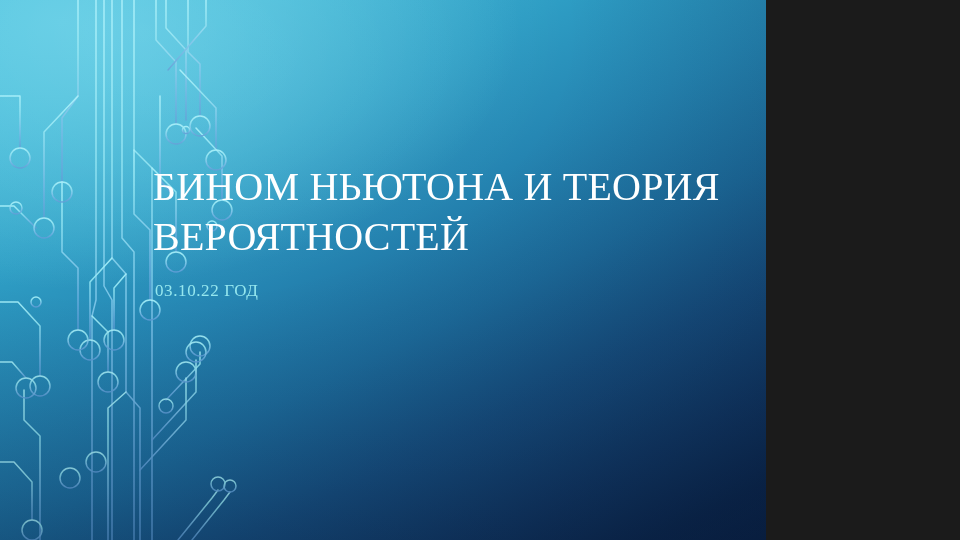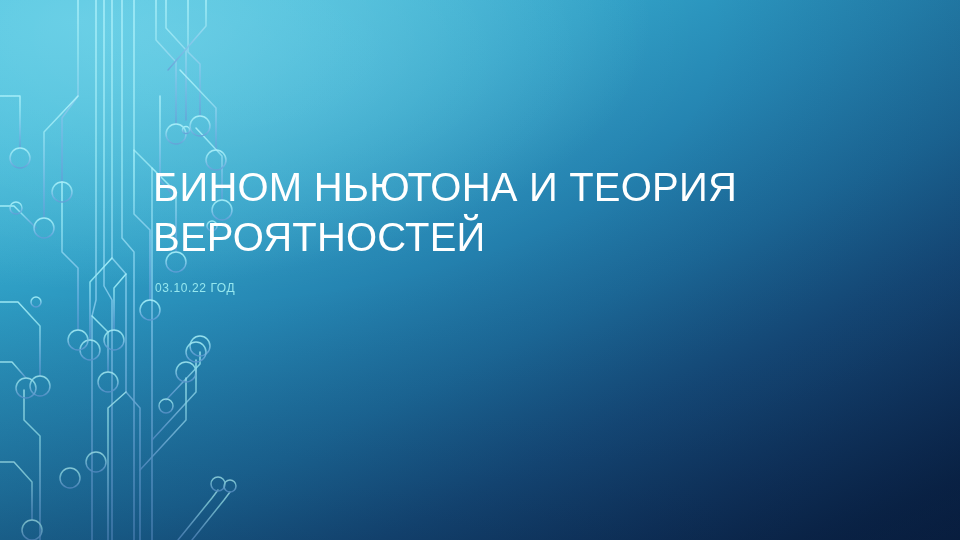--- a/index.html
+++ b/index.html
@@ -2,24 +2,24 @@
 <html><head>
 <meta charset="utf-8">
 <style>
   html, body {
     margin: 0;
     padding: 0;
     background: #1b1b1b;
   }
   #slide {
     position: relative;
-    width: 960px;
+    width: 766px;
     height: 540px;
     overflow: hidden;
-    font-family: Liberation Sans, sans-serif;
+    font-family: Liberation Serif, serif;
     background:
       radial-gradient(115% 95% at 8% 4%, #5ccbe4 0%, rgba(92,203,228,0) 52%),
       linear-gradient(154deg,
         #44bcd9 0%,
         #3cb2d2 14%,
         #2e9dc4 30%,
         #2585b2 45%,
         #1d6c9c 59%,
         #174f80 72%,
         #123a67 84%,
@@ -73,21 +73,21 @@
     font-size: 40px;
     font-weight: 400;
     line-height: 1.26;
     letter-spacing: 0.2px;
     color: #ffffff;
     text-transform: uppercase;
     white-space: pre-line;
   }
   #subtitle {
     margin: 18px 0 0 2px;
-    font-size: 12px;
+    font-size: 17px;
     font-weight: 400;
     letter-spacing: 0.6px;
     color: #95e7ee;
     text-transform: uppercase;
   }
 </style>
 </head>
 <body>
 
 <div id="slide">

